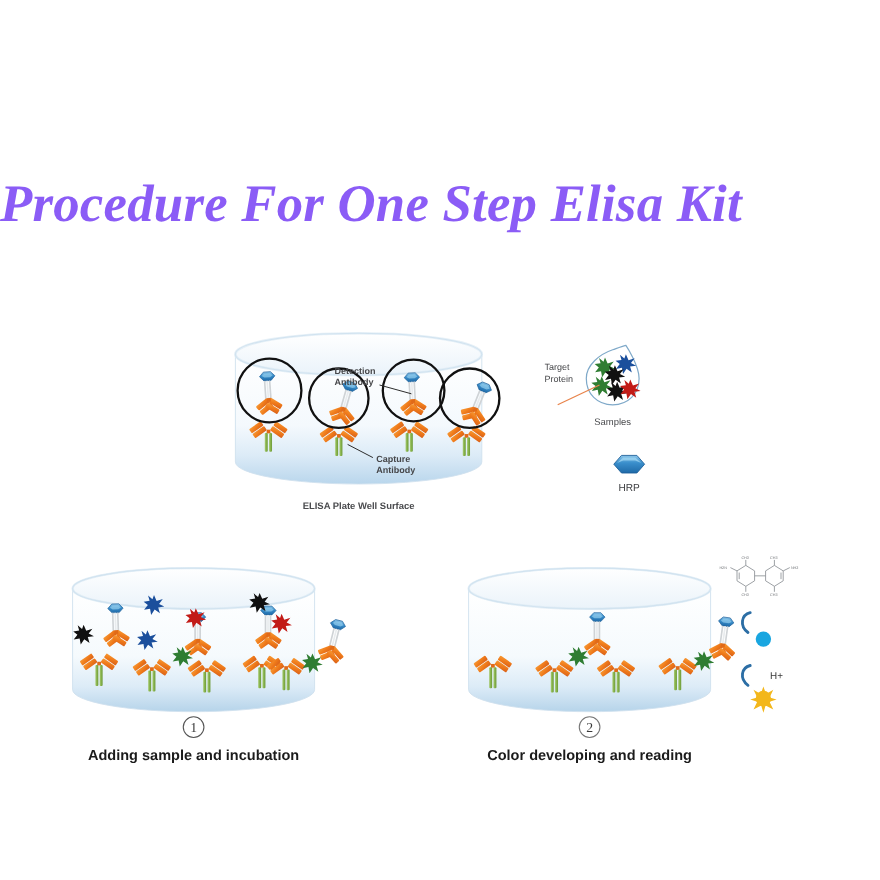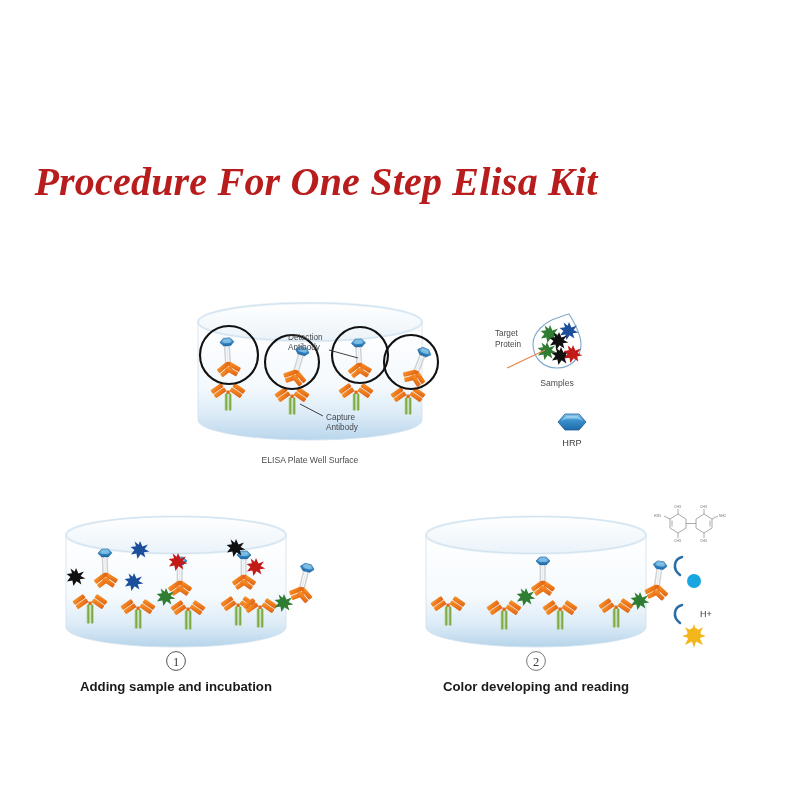--- a/index.html
+++ b/index.html
@@ -4,21 +4,21 @@
 <style>
   html,body{margin:0;padding:0;background:#ffffff;}
   body{width:800px;height:800px;position:relative;overflow:hidden;
        font-family:"Liberation Sans","DejaVu Sans",sans-serif;}
 
   #page-title{
     position:absolute; left:0; top:158px; width:632px;
     text-align:center;
     font-family:"Liberation Serif","DejaVu Serif",serif;
     font-style:italic; font-weight:700;
-    font-size:40px; color:#b91c1c; letter-spacing:.2px;
+    font-size:48px; color:#8b5cf6; letter-spacing:.2px;
     white-space:nowrap;
   }
 
   .panel{position:absolute;}
   .svgwrap{display:block;}
 
   .lbl{ fill:#46474a; font-family:"Liberation Sans","DejaVu Sans",sans-serif; }
   .lbl-sm{ font-size:8.2px; }
   .lbl-cap{ font-size:8.6px; fill:#4a4b4e; }
   .lbl-hrp{ font-size:9.2px; fill:#3f4043; }
@@ -27,21 +27,21 @@
   .stepnum{ font-size:12.5px; fill:#3a3a3a;
             font-family:"Liberation Serif","DejaVu Serif",serif; }
   .hplus{ font-size:9px; fill:#3a3a3a; }
   .chem{ font-size:3.4px; fill:#6f7276; }
 </style>
 </head>
 <body>
 
 <div id="page-title">Procedure For One Step Elisa Kit</div>
 
-<div class="panel" style="left:180px; top:300px;">
+<div class="panel" style="left:196px; top:300px;font-weight:bold;">
 <svg class="svgwrap" width="300" height="180" viewBox="0 0 300 180">
   <defs>
     <linearGradient id="wellBodyA" x1="0" y1="0" x2="0" y2="1">
       <stop offset="0%" stop-color="#ffffff"></stop>
       <stop offset="55%" stop-color="#f4f9fd"></stop>
       <stop offset="78%" stop-color="#dcebf7"></stop>
       <stop offset="100%" stop-color="#b9d6ec"></stop>
     </linearGradient>
     <linearGradient id="rimA" x1="0" y1="0" x2="0" y2="1">
       <stop offset="0%" stop-color="#ffffff"></stop>

